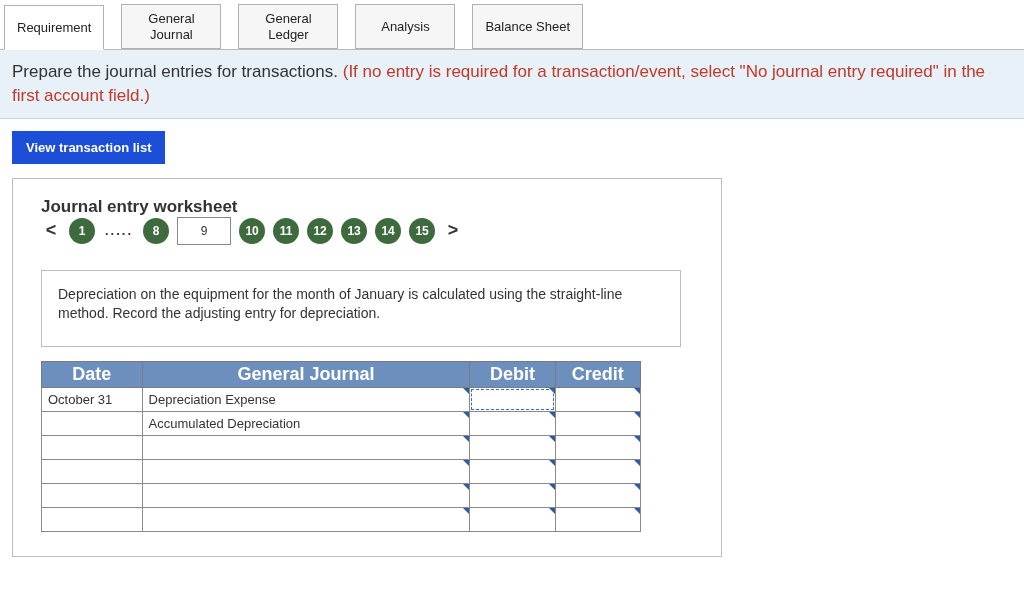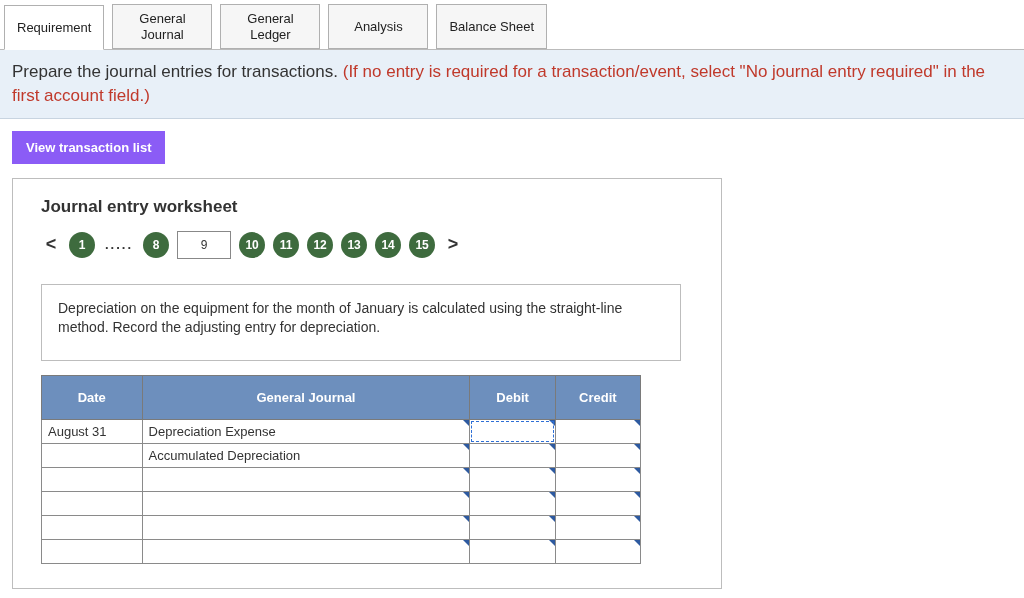--- a/index.html
+++ b/index.html
@@ -1,44 +1,44 @@
 <!DOCTYPE html>
 <html><head>
 <meta charset="utf-8">
 <style>
   * { box-sizing: border-box; margin: 0; padding: 0; }
   body { font-family: Arial, Helvetica, sans-serif; font-size: 13px; color: #333; background: #fff; }
 
   
-  .tabbar { display: flex; gap: 8px; padding: 4px 4px 0 4px; border-bottom: 1px solid #bbb; align-items: stretch; }
+  .tabbar { display: flex; gap: 17px; padding: 4px 4px 0 4px; border-bottom: 1px solid #bbb; align-items: stretch; }
   .tab {
     border: 1px solid #b0b0b0; background: #f6f6f6; padding: 6px 12px;
     text-align: center; min-width: 100px; display: flex; flex-direction: column;
     justify-content: center; line-height: 1.2; cursor: pointer; font-size: 13px;
     color: #222;
   }
   .tab.active { background: #fff; border-bottom-color: #fff; position: relative; top: 1px; }
 
   
   .instruction {
     background: #e8f0f8; border-bottom: 1px solid #c8d4e0; padding: 10px 12px;
     font-size: 17px; line-height: 1.4;
   }
   .instruction .hint { color: #c0392b; }
 
   
   .view-btn-wrap { padding: 12px 12px 14px 12px; }
   .view-btn {
-    background: #8b5cf6; color: #fff; border: none; padding: 9px 14px;
+    background: #1d4ed8; color: #fff; border: none; padding: 9px 14px;
     font-weight: bold; font-size: 13px; cursor: pointer;
   }
 
   
   .panel { border: 1px solid #bdbdbd; margin: 0 12px 12px 12px; padding: 18px 28px 24px 28px; width: 710px; }
-  .panel h2 { font-family: Verdana, Geneva, sans-serif; font-size: 17px; font-weight: bold; margin-bottom: 14px; }
+  .panel h2 { font-family: Verdana, Geneva, sans-serif; font-size: 17px; font-weight: bold; }
 
   
   .pager { display: flex; align-items: center; gap: 8px; margin-bottom: 10px; }
   .chev { font-size: 18px; font-weight: bold; cursor: pointer; width: 20px; text-align: center; }
   .dots { letter-spacing: 2px; color: #333; font-weight: bold; padding: 0 2px; }
   .step {
     width: 26px; height: 26px; border-radius: 50%; background: #3e6b3e; color: #fff;
     display: inline-flex; align-items: center; justify-content: center; font-size: 12px;
     cursor: pointer; font-weight: bold;
   }
@@ -51,22 +51,22 @@
   .desc-box {
     border: 1px solid #bdbdbd; padding: 14px 16px 22px 16px; font-size: 14px;
     line-height: 1.4; margin-bottom: 14px; max-width: 640px; margin-top: 25px;
   }
 
   .note { color: #c0392b; font-size: 12.5px; margin-bottom: 10px; }
 
   
   table.entry { border-collapse: collapse; width: 600px; }
   table.entry th {
-    background: #6d8fbd; color: #fff; font-weight: bold; font-size: 13px;
-    border: 1px solid #7a7a7a; padding: 14px 8px; 
+    background: #6d8fbd; color: #fff; font-weight: bold; font-size: 18px;
+    border: 1px solid #7a7a7a; padding: 2px 8px; 
   }
   table.entry td {
     border: 1px solid #8a8a8a; padding: 3px 6px; height: 24px; position: relative;
     background: #fff; font-size: 13px;
   }
   .col-date { width: 92px; }
   .col-gj { width: 300px; margin-top: 43px; }
   .col-amt { width: 78px; }
   
   .tri {
@@ -135,21 +135,21 @@
     <thead>
       <tr>
         <th class="col-date">Date</th>
         <th class="col-gj">General Journal</th>
         <th class="col-amt">Debit</th>
         <th class="col-amt">Credit</th>
       </tr>
     </thead>
     <tbody id="entry-body">
         <tr>
-          <td class="col-date">August 31</td>
+          <td class="col-date">October 31</td>
           <td class="col-gj">Depreciation Expense<span class="tri"></span></td>
           <td class="col-amt selected-cell">
             <span class="tri"></span>
           </td>
           <td class="col-amt">
             <span class="tri"></span>
           </td>
         </tr>
         <tr>
           <td class="col-date"></td>

